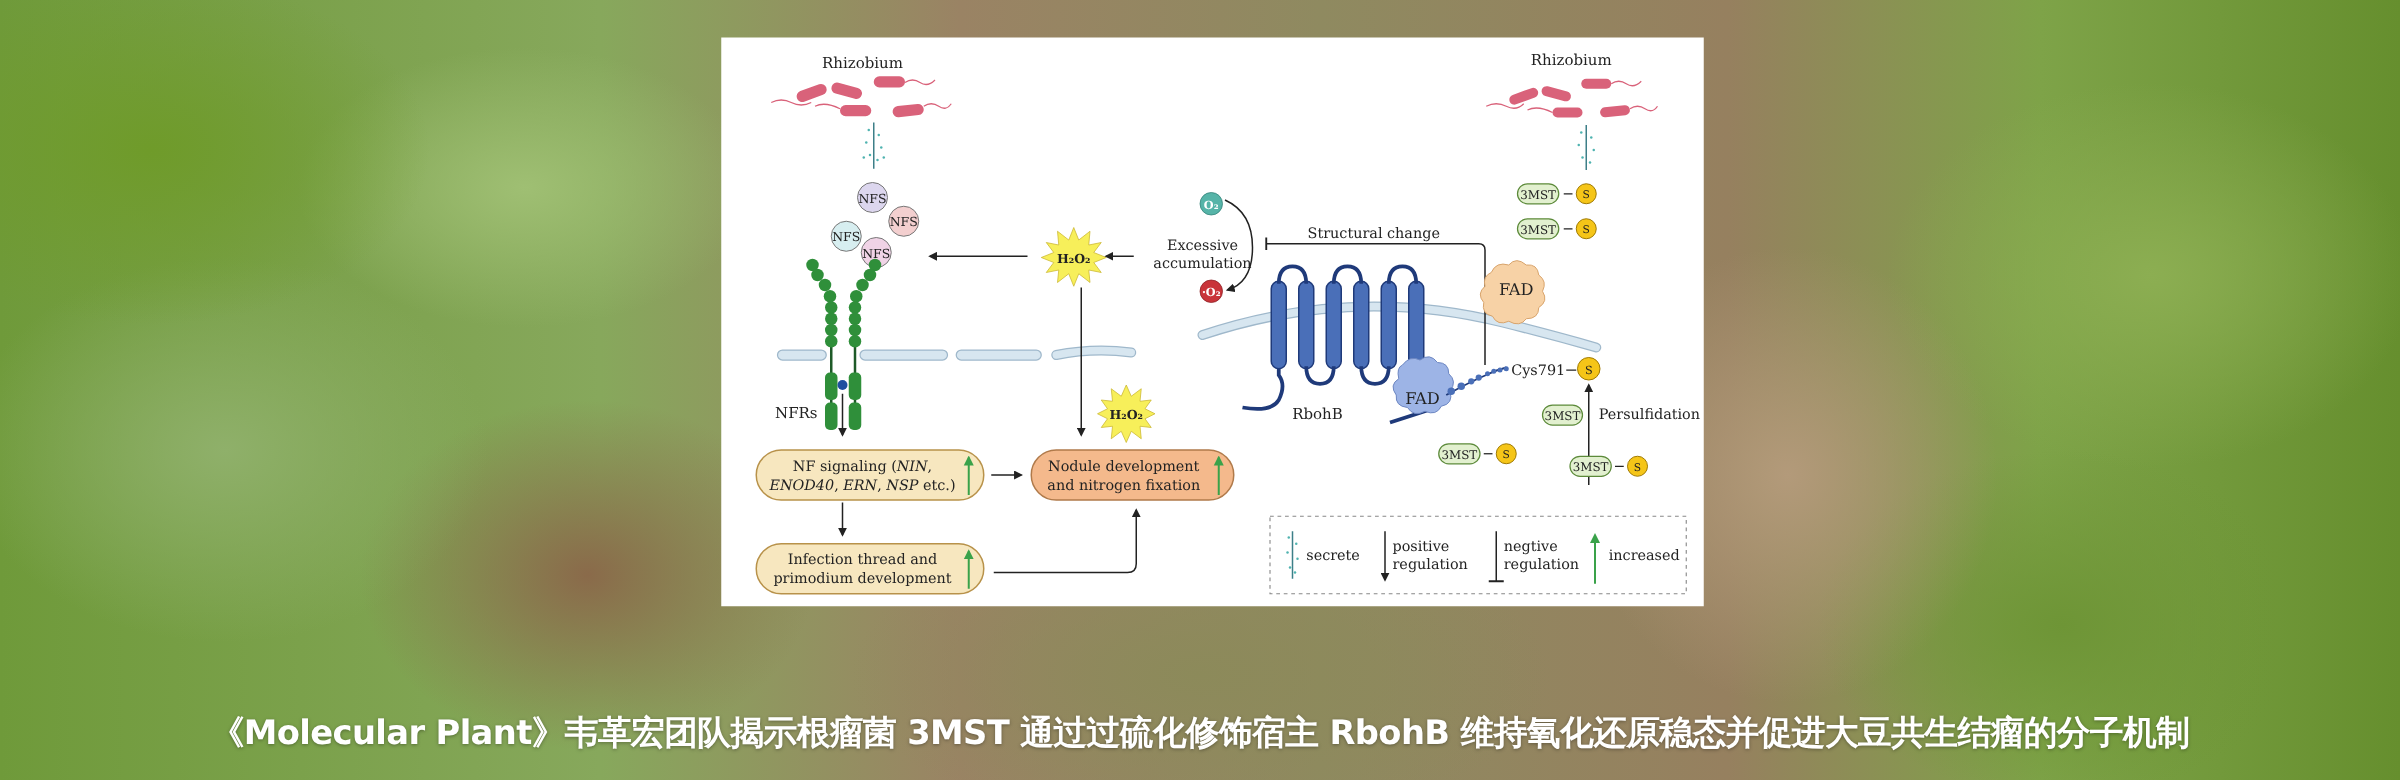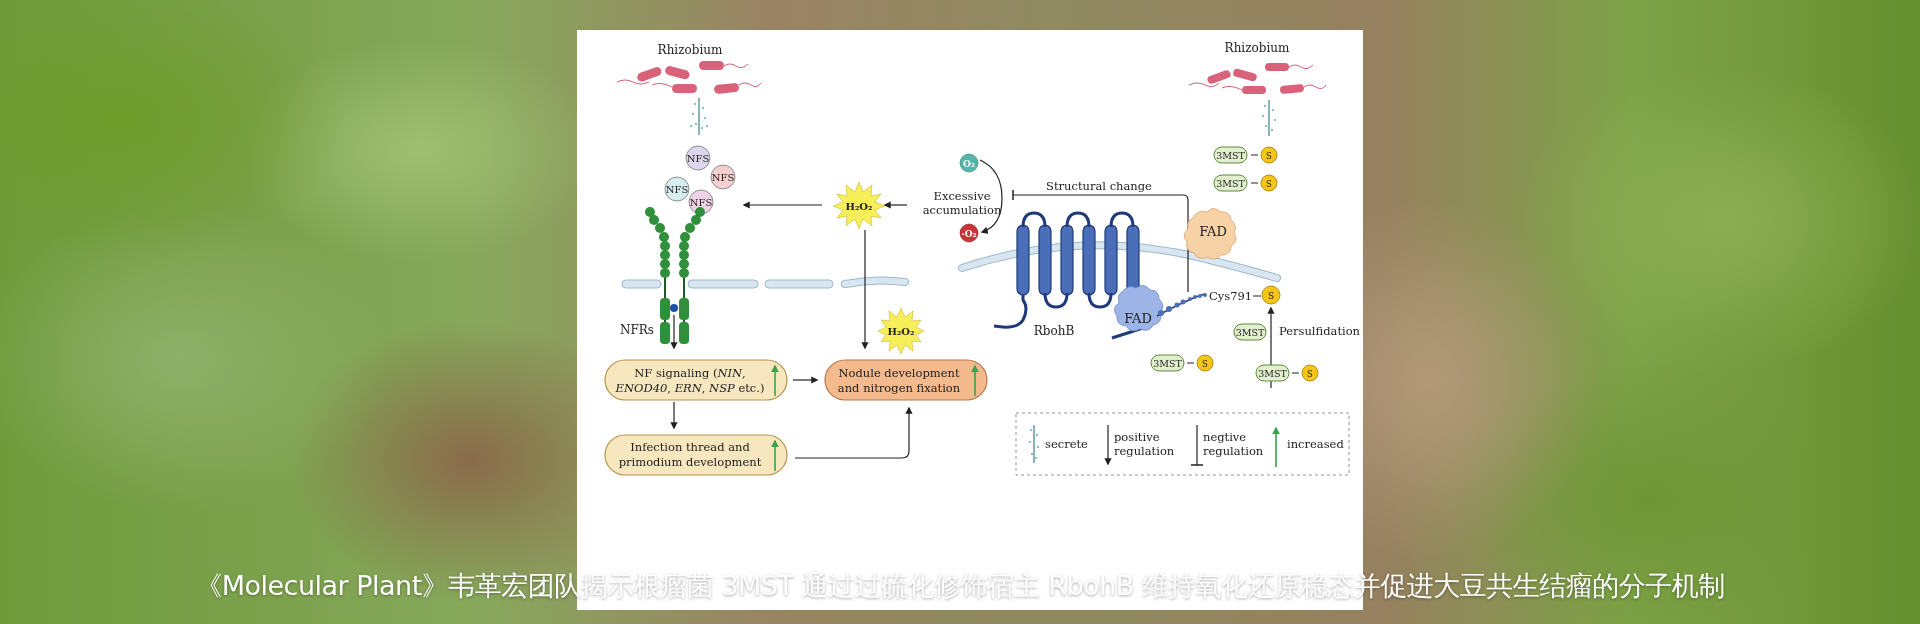--- a/index.html
+++ b/index.html
@@ -11,28 +11,28 @@
       radial-gradient(ellipse 260px 160px at 420px 150px, #9fbf73 0%, rgba(159,191,115,0) 70%),
       radial-gradient(ellipse 300px 220px at 180px 360px, #8fb06a 0%, rgba(143,176,106,0) 70%),
       radial-gradient(ellipse 260px 200px at 470px 460px, #8a6a4a 0%, rgba(138,106,74,0) 70%),
       radial-gradient(ellipse 240px 260px at 1430px 380px, #b39a7a 0%, rgba(179,154,122,0) 70%),
       radial-gradient(ellipse 300px 220px at 1720px 220px, #8cae52 0%, rgba(140,174,82,0) 70%),
       radial-gradient(ellipse 280px 200px at 1650px 500px, #6e9536 0%, rgba(110,149,54,0) 70%),
       radial-gradient(ellipse 400px 180px at 960px 540px, #8c8a5a 0%, rgba(140,138,90,0) 70%),
       linear-gradient(90deg, #6f9a3a 0%, #87a85c 25%, #9a8364 40%, #8f8a60 55%, #96805f 72%, #7ea348 85%, #668f2e 100%);
   }
   .panel {
-    position: absolute; left: 577px; top: 30px; width: 786px; height: 580px;
+    position: absolute; left: 577px; top: 30px; width: 786px; height: 455px;
     background: #ffffff;
   }
   svg.diagram { position: absolute; left: 0; top: 0; width: 786px; height: 455px; }
   .t { font-family: "DejaVu Serif", serif; fill: #222; }
   .caption {
     position: absolute; left: 0; right: 0; top: 568px; text-align: center;
-    font-family: "DejaVu Sans", sans-serif; font-weight: normal; font-size: 27px;
+    font-family: "DejaVu Sans", sans-serif; font-weight: bold; font-size: 27px;
     color: #ffffff; letter-spacing: -0.5px;
     text-shadow: 0 1px 3px rgba(0,0,0,0.35);
   }
 </style>
 </head>
 <body>
 
 <div class="panel">
 <svg class="diagram" viewBox="0 0 786 455">
   <defs>

